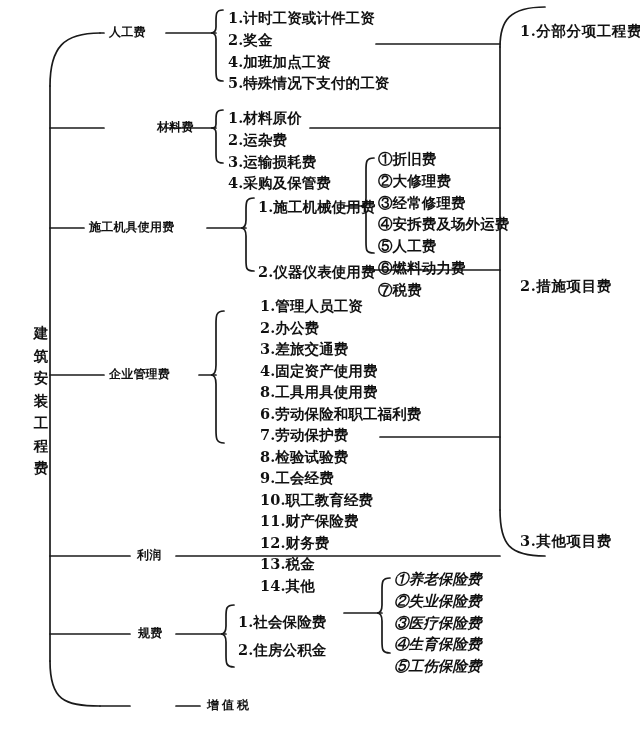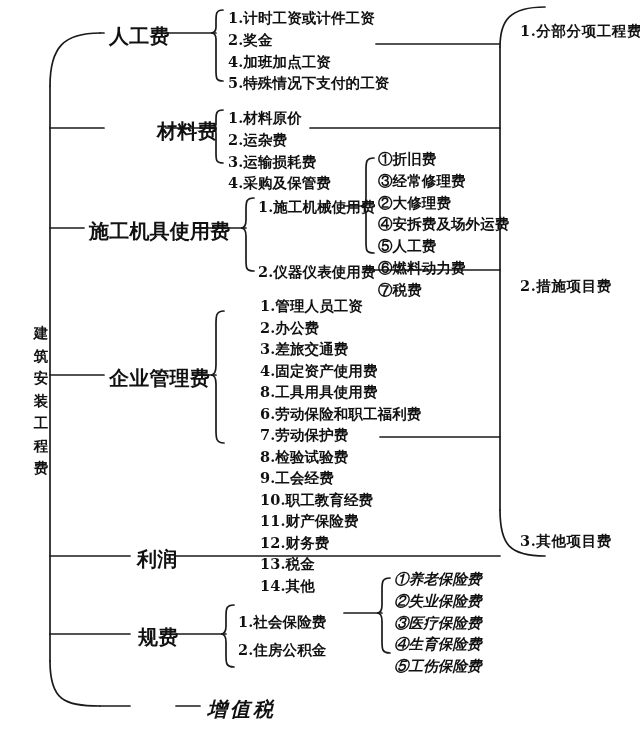--- a/index.html
+++ b/index.html
@@ -19,21 +19,21 @@
   #lines {
     position: absolute;
     left: 0;
     top: 0;
     width: 640px;
     height: 747px;
     pointer-events: none;
   }
   .lbl {
     position: absolute;
-    font-size: 20px;
+    font-size: 12px;
     line-height: 1.0;
     white-space: nowrap;
     font-weight: 600;
     letter-spacing: 0.2px;
   }
   .listgrp {
     position: absolute;
     font-size: 14.5px;
     font-weight: 600;
     letter-spacing: 0.1px;
@@ -130,21 +130,21 @@
     <span>程</span>
     <span>费</span>
   </div>
 
   <div class="lbl" style="left:109px; top:26px;">人工费</div>
   <div class="lbl" style="left:109px; top:121px;margin-left:48px;">材料费</div>
   <div class="lbl" style="left:89px; top:221px;">施工机具使用费</div>
   <div class="lbl" style="left:109px; top:368px;">企业管理费</div>
   <div class="lbl" style="left:137px; top:549px;">利润</div>
   <div class="lbl" style="left:138px; top:627px;">规费</div>
-  <div class="lbl vat" style="left:207px; top:699px;font-style:italic;">增值税</div>
+  <div class="lbl vat" style="left:207px; top:699px;">增值税</div>
 
   <div class="listgrp" style="left:228px; top:7px;">
     <div class="li">1.计时工资或计件工资</div>
     <div class="li">2.奖金</div>
     <div class="li">4.加班加点工资</div>
     <div class="li">5.特殊情况下支付的工资</div>
   </div>
 
   <div class="listgrp" style="left:228px; top:107px;">
     <div class="li">1.材料原价</div>
@@ -155,22 +155,22 @@
 
   <div class="listgrp" style="left:258px; top:196px;">
     <div class="li">1.施工机械使用费</div>
   </div>
   <div class="listgrp" style="left:258px; top:261px;">
     <div class="li">2.仪器仪表使用费</div>
   </div>
 
   <div class="listgrp" style="left:378px; top:148px;">
     <div class="li">①折旧费</div>
+    <div class="li">②大修理费</div>
     <div class="li">③经常修理费</div>
-    <div class="li">②大修理费</div>
     <div class="li">④安拆费及场外运费</div>
     <div class="li">⑤人工费</div>
     <div class="li">⑥燃料动力费</div>
     <div class="li">⑦税费</div>
   </div>
 
   <div class="listgrp tight" style="left:228px; top:295px;margin-left:32px;">
     <div class="li">1.管理人员工资</div>
     <div class="li">2.办公费</div>
     <div class="li">3.差旅交通费</div>

